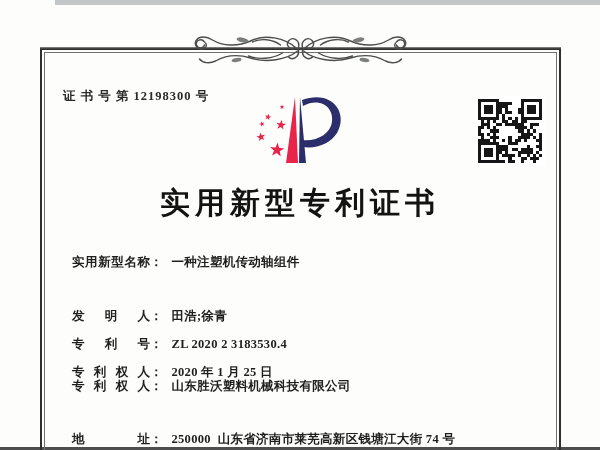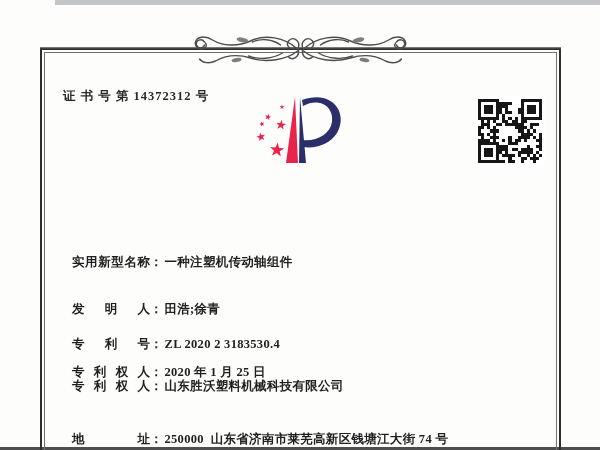--- a/index.html
+++ b/index.html
@@ -40,21 +40,21 @@
       shape-rendering:crispEdges;fill:#161616;background:#fff;}
 
   .title{position:absolute;left:0;right:0;top:183px;text-align:center;
          font-size:30px;font-weight:bold;letter-spacing:5px;color:#131313;}
 
   .row{position:absolute;left:72px;height:18px;line-height:17px;font-size:12.5px;
        font-weight:bold;white-space:nowrap;color:var(--ink);}
   .lbl{display:inline-block;width:78px;text-align:justify;text-align-last:justify;
        vertical-align:top;}
   .colon{display:inline-block;vertical-align:top;}
-  .val{display:inline-block;margin-left:2px;vertical-align:top;white-space:pre;
+  .val{display:inline-block;margin-left:9px;vertical-align:top;white-space:pre;
        letter-spacing:0.3px;}
 </style>
 </head>
 <body>
 
 <div class="page">
 
   <div class="scan-top"></div>
   <div class="scan-bottom"></div>
 
@@ -74,21 +74,21 @@
         <path d="M96,-6 c3,-4 9,-2 8,3 c-1,4 -7,4 -8,0"></path>
         <path d="M2,0 C0,-8 8,-12 12,-7 C15,-3 11,2 6,0"></path>
         <path d="M2,2 C1,9 8,13 12,9" stroke-width="1"></path>
       </g>
     </defs>
     <line x1="0" y1="20" x2="521" y2="20"></line>
     <use href="#fl" transform="translate(260.5,20)"></use>
     <use href="#fl" transform="translate(260.5,20) scale(-1,1)"></use>
   </svg>
 
-  <div class="cert-no">证 书 号 第 14372312 号</div>
+  <div class="cert-no">证 书 号 第 12198300 号</div>
 
   <svg class="logo" viewBox="0 0 112 82">
     <defs>
       <polygon id="st" points="0,-1 0.235,-0.324 0.951,-0.309 0.380,0.124 0.588,0.809 0,0.4 -0.588,0.809 -0.380,0.124 -0.951,-0.309 -0.235,-0.324"></polygon>
     </defs>
     <g>
       <use href="#st" class="star" transform="translate(39,19) scale(2.6)"></use>
       <use href="#st" class="star" transform="translate(25,29) scale(3.4) rotate(15)"></use>
       <use href="#st" class="star" transform="translate(19,36) scale(2.8) rotate(-18)"></use>
       <use href="#st" class="star" transform="translate(38,37) scale(5.2) rotate(8)"></use>
@@ -333,26 +333,27 @@
       <rect x="5" y="20" width="1" height="1"></rect>
       <rect x="6" y="20" width="1" height="1"></rect>
       <rect x="7" y="20" width="1" height="1"></rect>
       <rect x="8" y="20" width="1" height="1"></rect>
       <rect x="10" y="20" width="1" height="1"></rect>
       <rect x="11" y="20" width="1" height="1"></rect>
       <rect x="14" y="20" width="1" height="1"></rect>
       <rect x="18" y="20" width="1" height="1"></rect>
     </svg>
 
+  <div class="title">实用新型专利证书</div>
 
   <div>
     <div class="row" style="top:254px">
       <span class="lbl">实用新型名称</span><span class="colon">：</span><span class="val">一种注塑机传动轴组件</span>
     </div>
-    <div class="row" style="top:301px">
+    <div class="row" style="top:308px">
       <span class="lbl">发明人</span><span class="colon">：</span><span class="val">田浩;徐青</span>
     </div>
     <div class="row" style="top:336px">
       <span class="lbl">专利号</span><span class="colon">：</span><span class="val">ZL 2020 2 3183530.4</span>
     </div>
     <div class="row" style="top:364px">
       <span class="lbl">专利权人</span><span class="colon">：</span><span class="val">2020 年 1 月 25 日</span>
     </div>
     <div class="row" style="top:378px">
       <span class="lbl">专利权人</span><span class="colon">：</span><span class="val">山东胜沃塑料机械科技有限公司</span>

